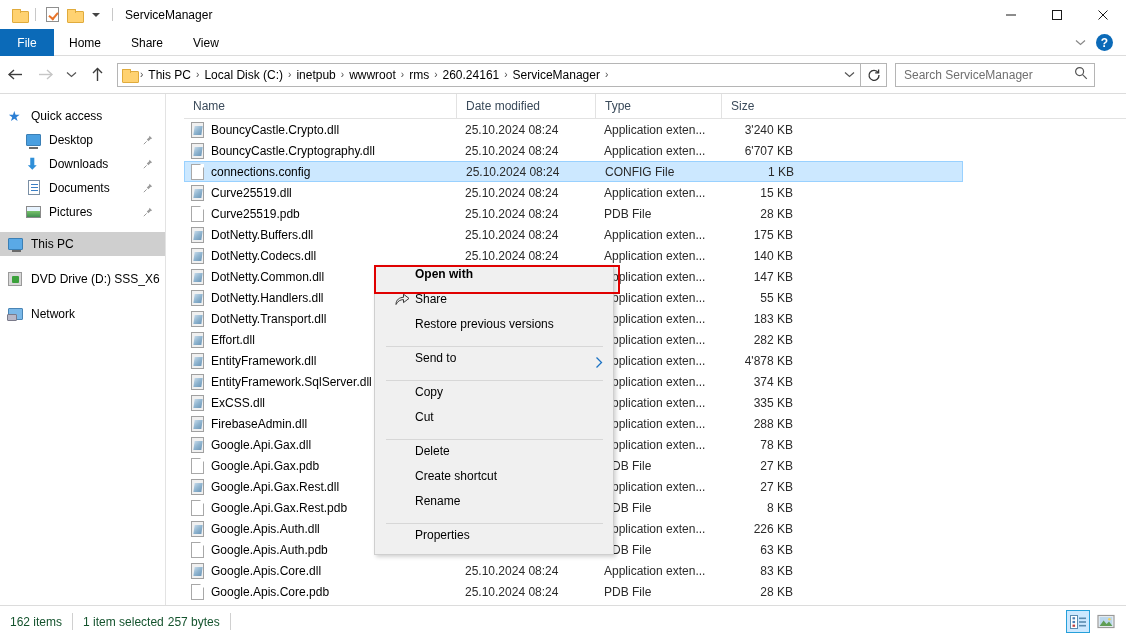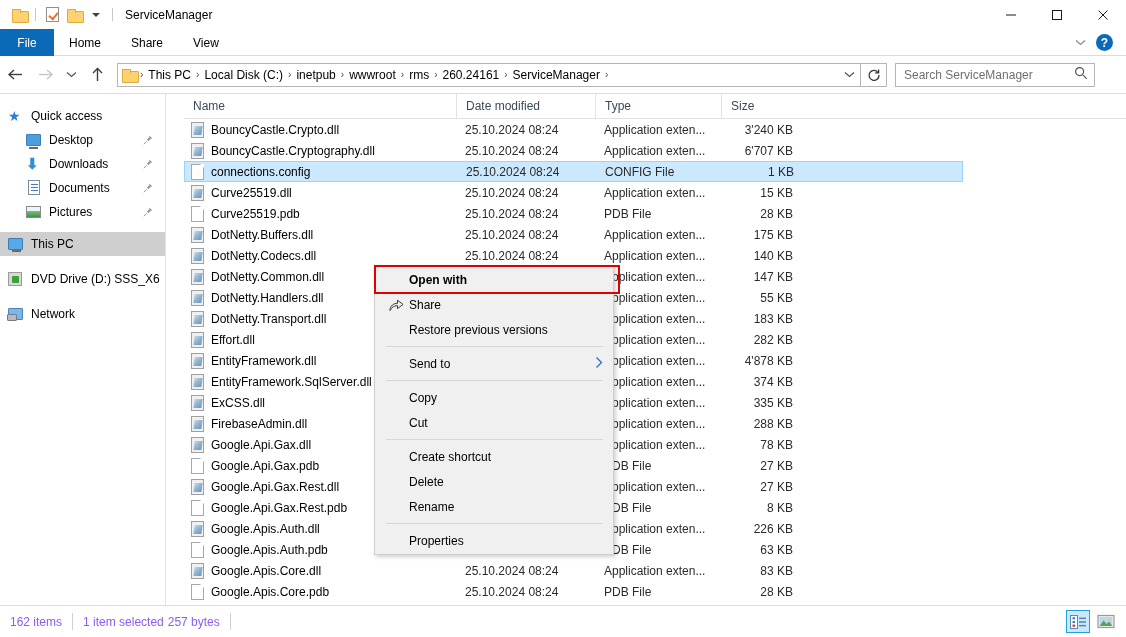--- a/index.html
+++ b/index.html
@@ -354,22 +354,22 @@
     left: 374px; top: 171px;
     width: 240px;
     background: #f0f0f0;
     border: 1px solid #cfcfcf;
     box-shadow: 2px 2px 4px rgba(0,0,0,0.18);
     padding: 1px 0;
     z-index: 40;
     font-size: 12px; color: #000;
   }
   .mi {
-    height: 25px; display: flex; align-items: center;
-    padding-left: 10px; position: relative;
+    height: 25px; display: flex; align-items: flex-start;
+    padding-left: 16px; position: relative;
   }
   .mi .mi-ico {
     width: 22px; flex: 0 0 22px;
     display: flex; align-items: center; justify-content: center;
     color: #3a3a3a;
   }
   .mi .mi-label { margin-left: 2px; }
   .mi.bold .mi-label { font-weight: bold; }
   .mi .submenu-arrow {
     position: absolute; right: 10px; top: 5px;
@@ -388,21 +388,21 @@
     pointer-events: none;
   }
 
   
   .statusbar {
     position: absolute; left: 0; top: 605px;
     width: 1126px; height: 32px;
     background: #ffffff;
     border-top: 1px solid #dcdcdc;
     display: flex; align-items: center;
-    font-size: 12px; color: #8b5cf6;
+    font-size: 12px; color: #14532d;
   }
   .st-item { padding: 0 10px; white-space: nowrap; }
   .st-sep { width: 1px; height: 17px; background: #d0d0d0; }
   .view-btns {
     position: absolute; right: 8px; top: 4px;
     display: flex; gap: 4px;
   }
   .vb {
     width: 24px; height: 23px;
     display: flex; align-items: center; justify-content: center;
@@ -882,25 +882,25 @@
           <div class="mi-ico"></div>
           <span class="mi-label">Copy</span>
         </div>
         <div class="mi">
           <div class="mi-ico"></div>
           <span class="mi-label">Cut</span>
         </div>
         <div class="msep"></div>
         <div class="mi">
           <div class="mi-ico"></div>
-          <span class="mi-label">Create shortcut</span>
+          <span class="mi-label">Delete</span>
         </div>
         <div class="mi">
           <div class="mi-ico"></div>
-          <span class="mi-label">Delete</span>
+          <span class="mi-label">Create shortcut</span>
         </div>
         <div class="mi">
           <div class="mi-ico"></div>
           <span class="mi-label">Rename</span>
         </div>
         <div class="msep"></div>
         <div class="mi">
           <div class="mi-ico"></div>
           <span class="mi-label">Properties</span>
         </div>

